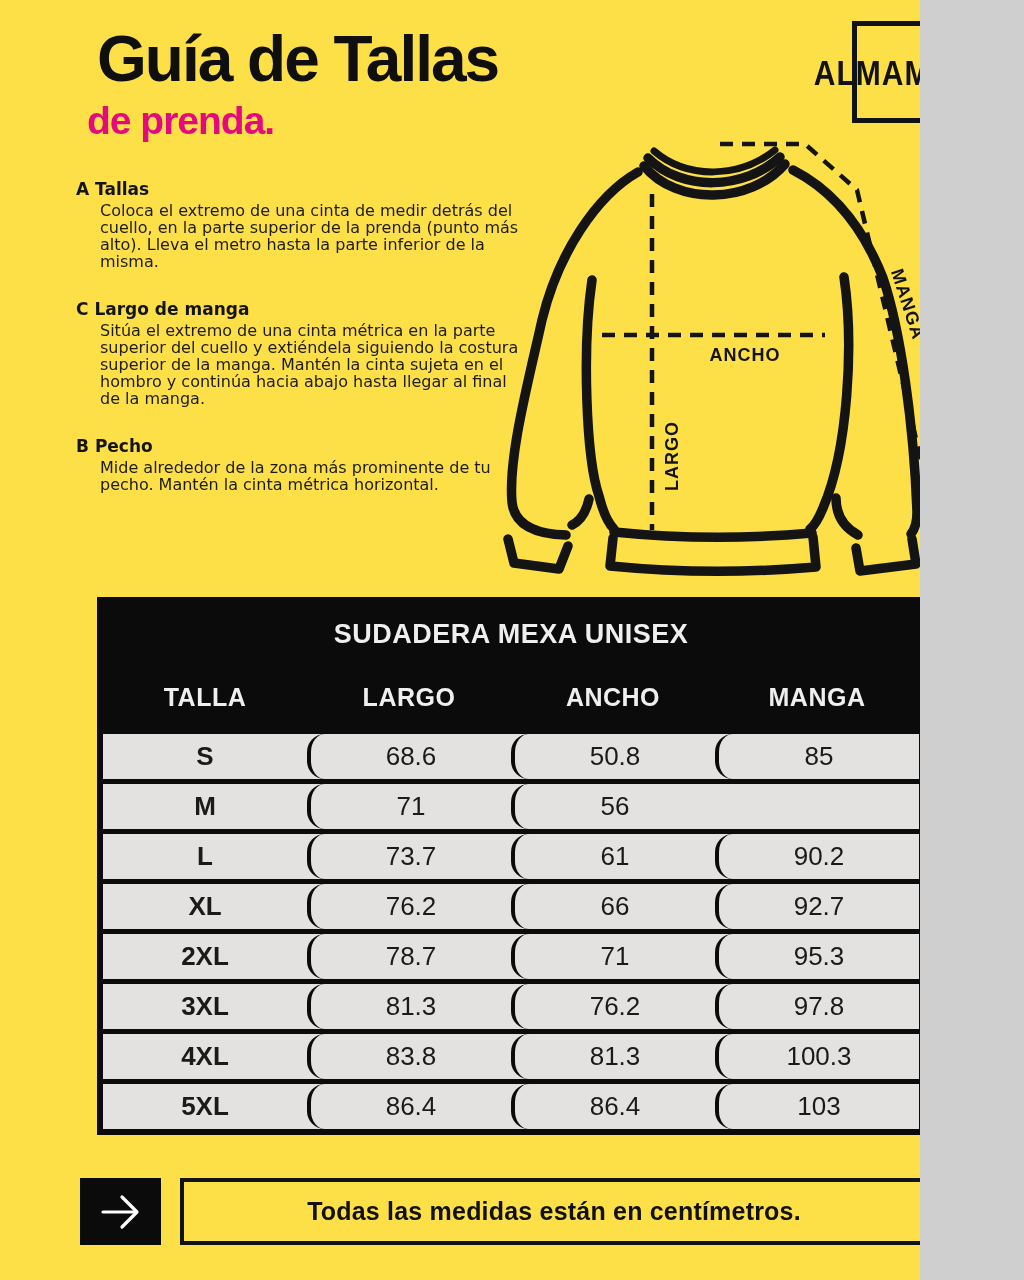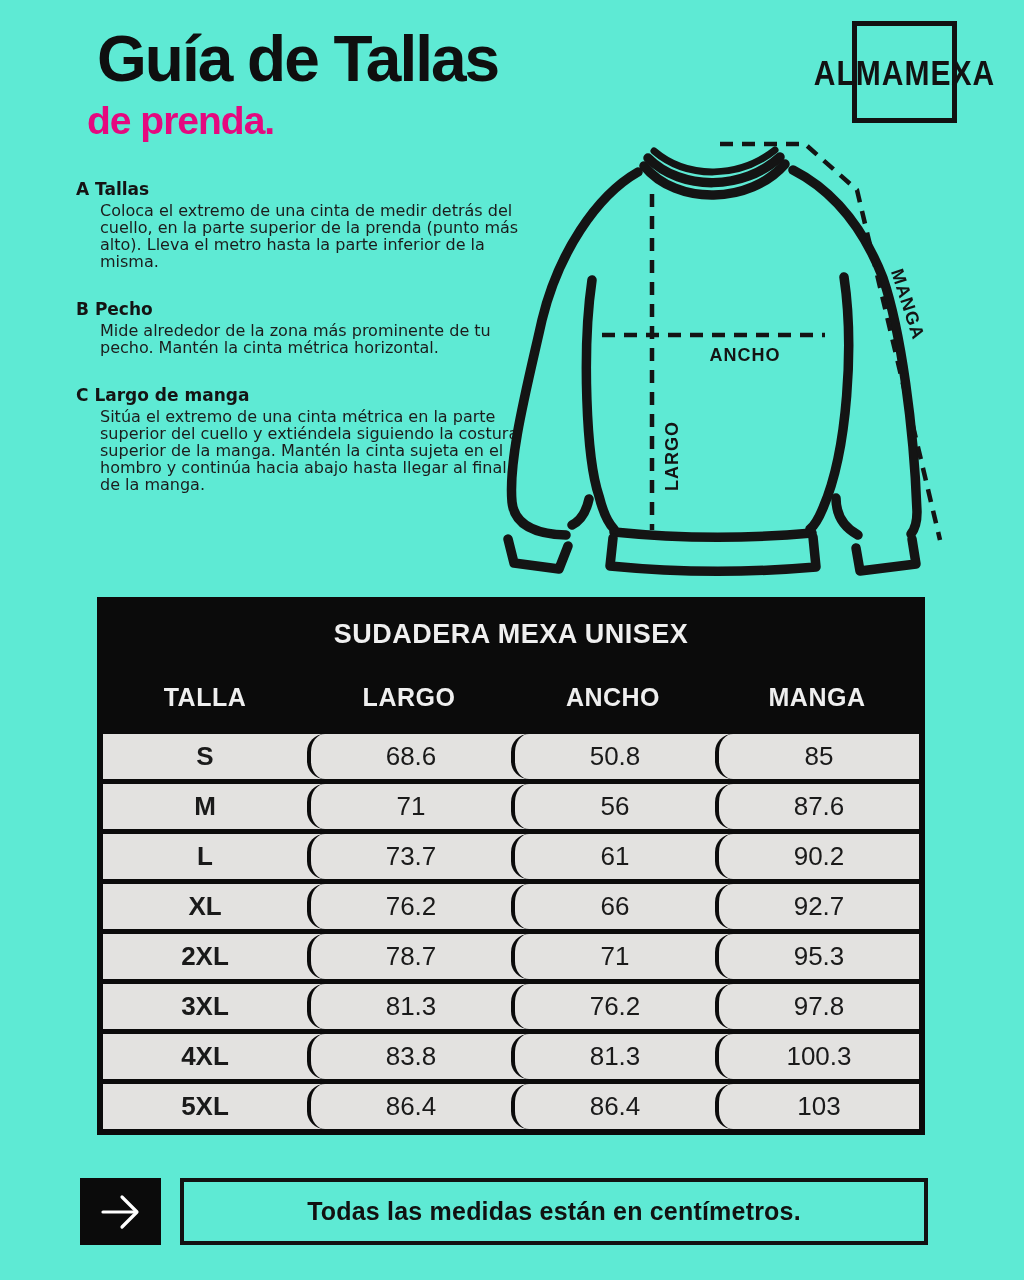--- a/index.html
+++ b/index.html
@@ -1,19 +1,19 @@
 <!DOCTYPE html>
 <html><head>
 <meta charset="utf-8">
 <style>
   * { margin:0; padding:0; box-sizing:border-box; }
   html,body { background:#cfcfcf; }
   .canvas {
-    position:relative; width:1024px; height:1280px;
-    background:#5eead4; overflow:hidden;
+    position:relative; width:920px; height:1280px;
+    background:#fde047; overflow:hidden;
     font-family:"Liberation Sans", sans-serif; color:#141414;
   }
   
   .page-title {
     position:absolute; left:97px; top:24px;
     font-size:64px; font-weight:900; letter-spacing:-2px; color:#0f0f0f;
     font-family:"Liberation Sans", sans-serif; line-height:1.1;
   }
   .page-subtitle {
     position:absolute; left:87px; top:100px;
@@ -93,26 +93,26 @@
     <div class="ln">ALMA</div>
     <div class="ln">MEXA</div>
   </div>
 
   <div class="instructions">
     <section>
       <h3>A Tallas</h3>
       <p>Coloca el extremo de una cinta de medir detrás del cuello, en la parte superior de la prenda (punto más alto). Lleva el metro hasta la parte inferior de la misma.</p>
     </section>
     <section>
+      <h3>C Largo de manga</h3>
+      <p>Sitúa el extremo de una cinta métrica en la parte superior del cuello y extiéndela siguiendo la costura superior de la manga. Mantén la cinta sujeta en el hombro y continúa hacia abajo hasta llegar al final de la manga.</p>
+    </section>
+    <section>
       <h3>B Pecho</h3>
       <p>Mide alrededor de la zona más prominente de tu pecho. Mantén la cinta métrica horizontal.</p>
-    </section>
-    <section>
-      <h3>C Largo de manga</h3>
-      <p>Sitúa el extremo de una cinta métrica en la parte superior del cuello y extiéndela siguiendo la costura superior de la manga. Mantén la cinta sujeta en el hombro y continúa hacia abajo hasta llegar al final de la manga.</p>
     </section>
   </div>
 
   <svg class="sweater" width="490" height="465" viewBox="0 0 490 465">
 
     <path class="main" d="M152,38 C185,78 258,76 293,36"></path>
     <path class="main" d="M156,30 C190,64 252,62 288,29"></path>
     <path class="thin" d="M162,23 C196,52 248,50 283,22"></path>
 
     <path class="main" d="M146,44 C104,68 66,126 50,192 C36,255 16,330 20,374 C22,394 38,406 74,407"></path>
@@ -152,21 +152,20 @@
         <div class="trow">
           <div class="cell size-col">S</div>
           <div class="cell">68.6</div>
           <div class="cell">50.8</div>
           <div class="cell">85</div>
         </div>
         <div class="trow">
           <div class="cell size-col">M</div>
           <div class="cell">71</div>
           <div class="cell">56</div>
-          <div class="cell">87.6</div>
         </div>
         <div class="trow">
           <div class="cell size-col">L</div>
           <div class="cell">73.7</div>
           <div class="cell">61</div>
           <div class="cell">90.2</div>
         </div>
         <div class="trow">
           <div class="cell size-col">XL</div>
           <div class="cell">76.2</div>

